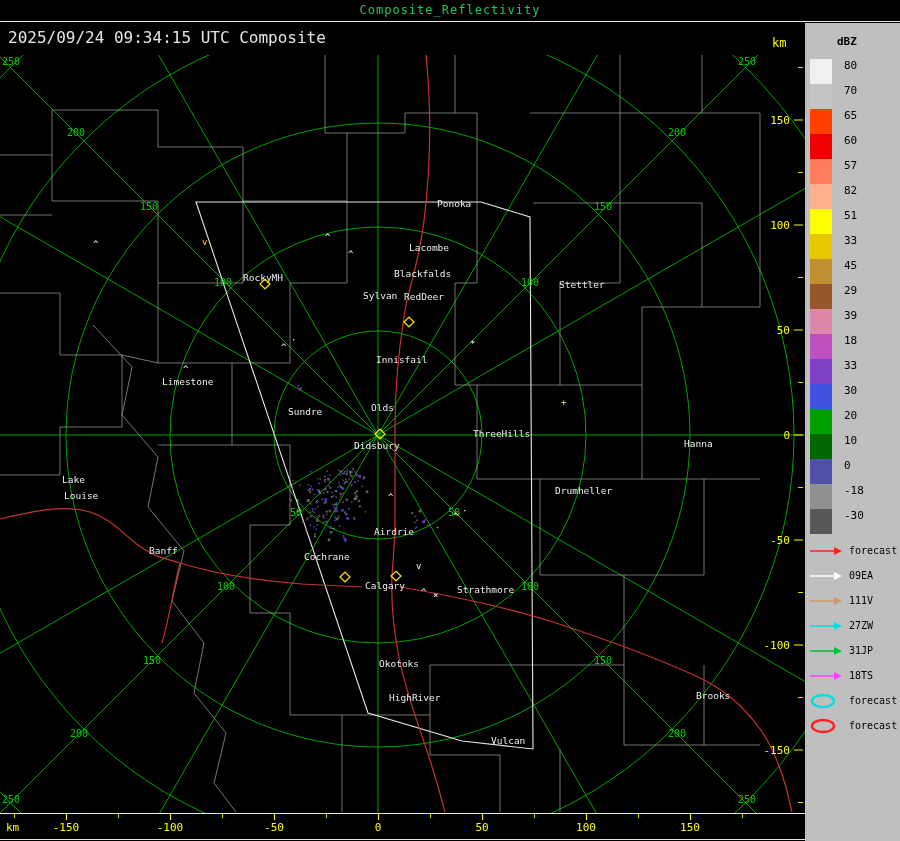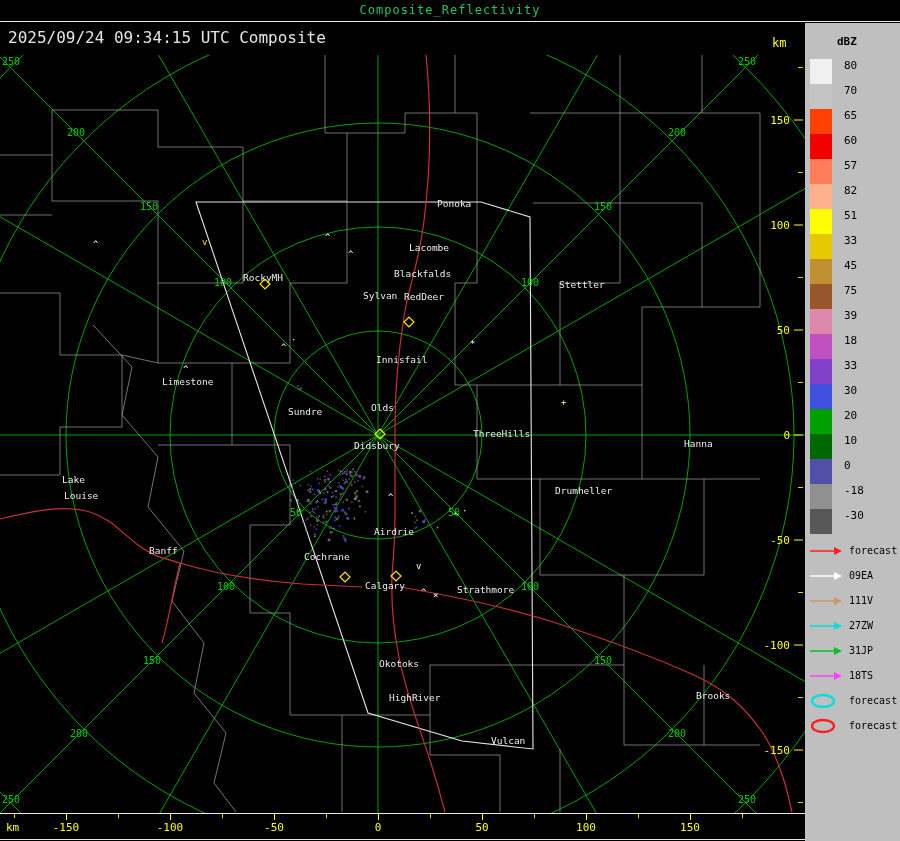--- a/index.html
+++ b/index.html
@@ -467,21 +467,21 @@
         <div class="cb-row">
           <div class="cb-swatch" style="background: rgb(230, 200, 0);"></div>
           <div class="cb-label">33</div>
         </div>
         <div class="cb-row">
           <div class="cb-swatch" style="background: rgb(192, 144, 48);"></div>
           <div class="cb-label">45</div>
         </div>
         <div class="cb-row">
           <div class="cb-swatch" style="background: rgb(150, 88, 42);"></div>
-          <div class="cb-label">75</div>
+          <div class="cb-label">29</div>
         </div>
         <div class="cb-row">
           <div class="cb-swatch" style="background: rgb(221, 136, 170);"></div>
           <div class="cb-label">39</div>
         </div>
         <div class="cb-row">
           <div class="cb-swatch" style="background: rgb(192, 80, 192);"></div>
           <div class="cb-label">18</div>
         </div>
         <div class="cb-row">

